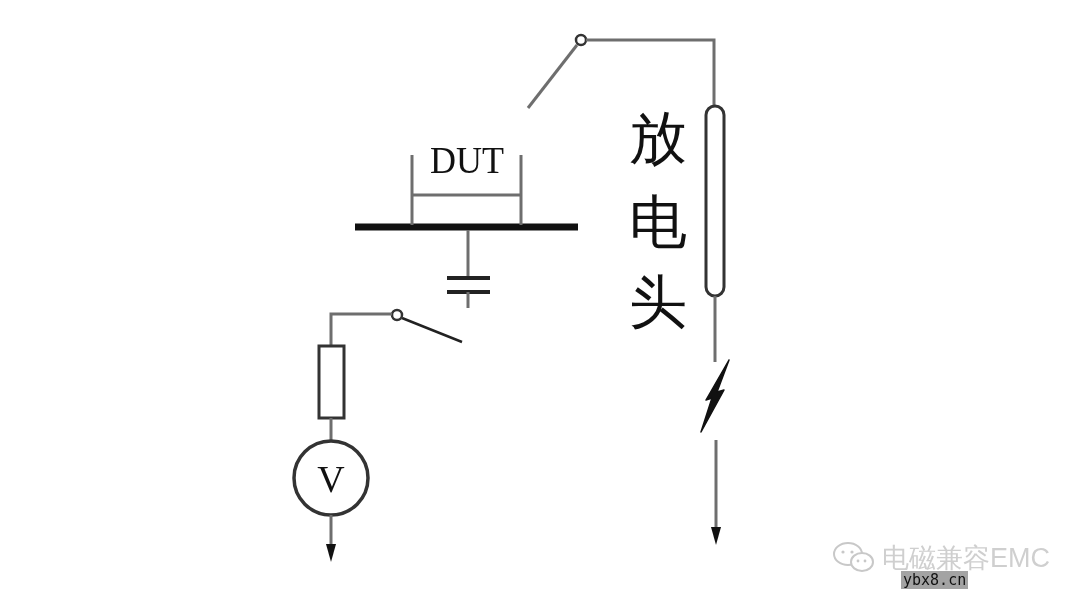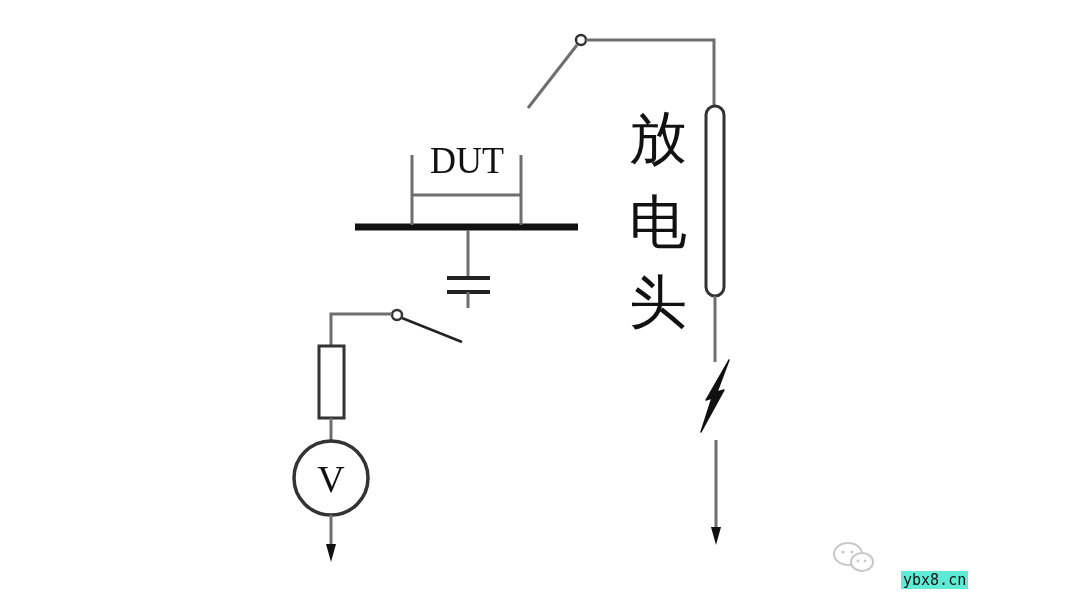--- a/index.html
+++ b/index.html
@@ -3,21 +3,21 @@
 <meta charset="utf-8">
 <style>
   html, body { margin:0; padding:0; background:#ffffff; }
   body { width:1080px; height:608px; position:relative; overflow:hidden; font-family:"DejaVu Sans", sans-serif; }
   svg { position:absolute; left:0; top:0; }
   .wire { stroke:#6e6e6e; stroke-width:3; fill:none; }
   .label-serif { font-family:"Liberation Serif", "DejaVu Serif", serif; fill:#111; }
   .label-cjk { font-family:"DejaVu Sans", sans-serif; fill:#111; }
   .wm { position:absolute; left:832px; top:540px; display:flex; align-items:center; color:#c8c8c8; }
   .wm-text { font-family:"Liberation Sans", sans-serif; font-size:27px; color:#cfcfcf; margin-left:6px; letter-spacing:0px; }
-  .wm-site { position:absolute; left:901px; top:571px; font-family:"DejaVu Sans Mono", monospace; font-size:15px; color:#111; background:#5eead4; padding:0 2px; }
+  .wm-site { position:absolute; left:901px; top:571px; font-family:"DejaVu Sans Mono", monospace; font-size:15px; color:#111; background:#a3a3a3; padding:0 2px; }
 </style>
 </head>
 <body>
 
 <svg width="1080" height="608" viewBox="0 0 1080 608">
 
   <g>
     <line class="wire" x1="528" y1="108" x2="577" y2="45" stroke-width="2.5"></line>
     <circle cx="581" cy="40" r="5" fill="#fff" stroke="#333" stroke-width="2.5"></circle>
     <polyline class="wire" points="586,40 714,40 714,108"></polyline>
@@ -80,14 +80,15 @@
 
 <div class="wm">
   <svg width="44" height="36" viewBox="0 0 44 36" style="position:static;">
     <ellipse cx="16" cy="14" rx="14" ry="11" fill="#fff" stroke="#c8c8c8" stroke-width="2"></ellipse>
     <circle cx="11" cy="12" r="1.6" fill="#c8c8c8"></circle>
     <circle cx="20" cy="12" r="1.6" fill="#c8c8c8"></circle>
     <ellipse cx="30" cy="22" rx="11" ry="9" fill="#fff" stroke="#c8c8c8" stroke-width="2"></ellipse>
     <circle cx="26" cy="21" r="1.4" fill="#c8c8c8"></circle>
     <circle cx="33" cy="21" r="1.4" fill="#c8c8c8"></circle>
   </svg>
+  <span class="wm-text">电磁兼容EMC</span>
 </div>
 <div class="wm-site">ybx8.cn</div>
 
 </body></html>

